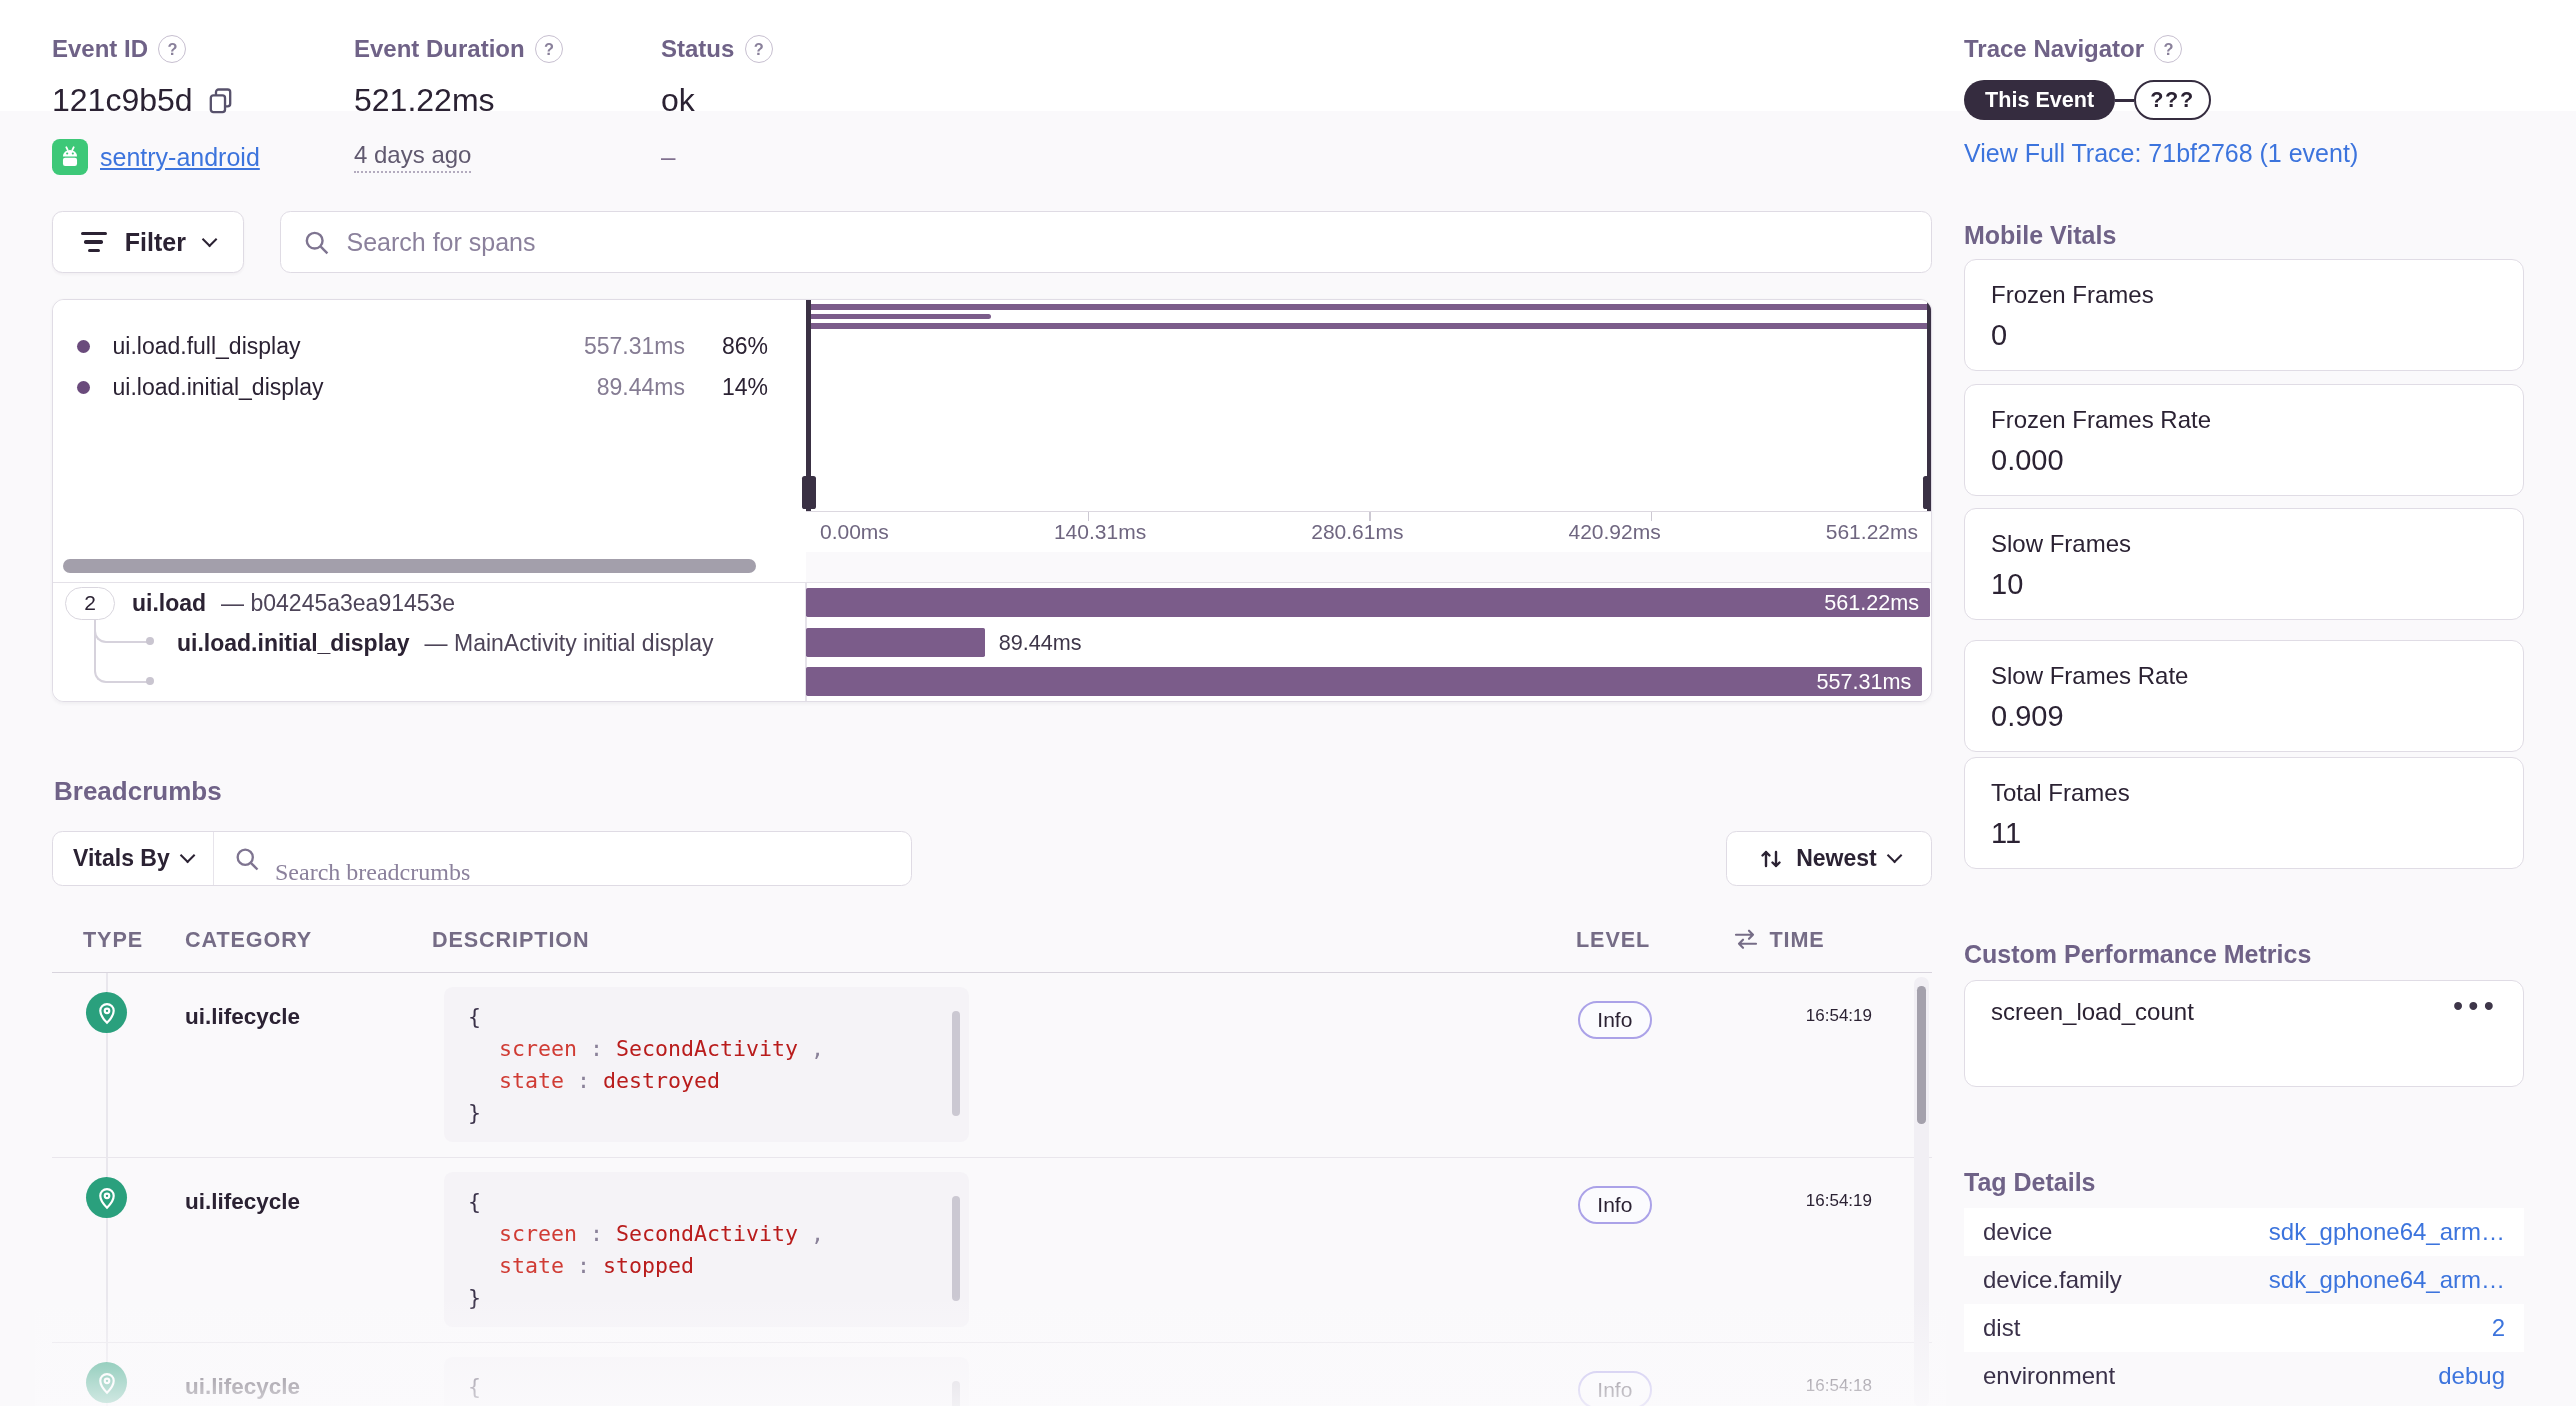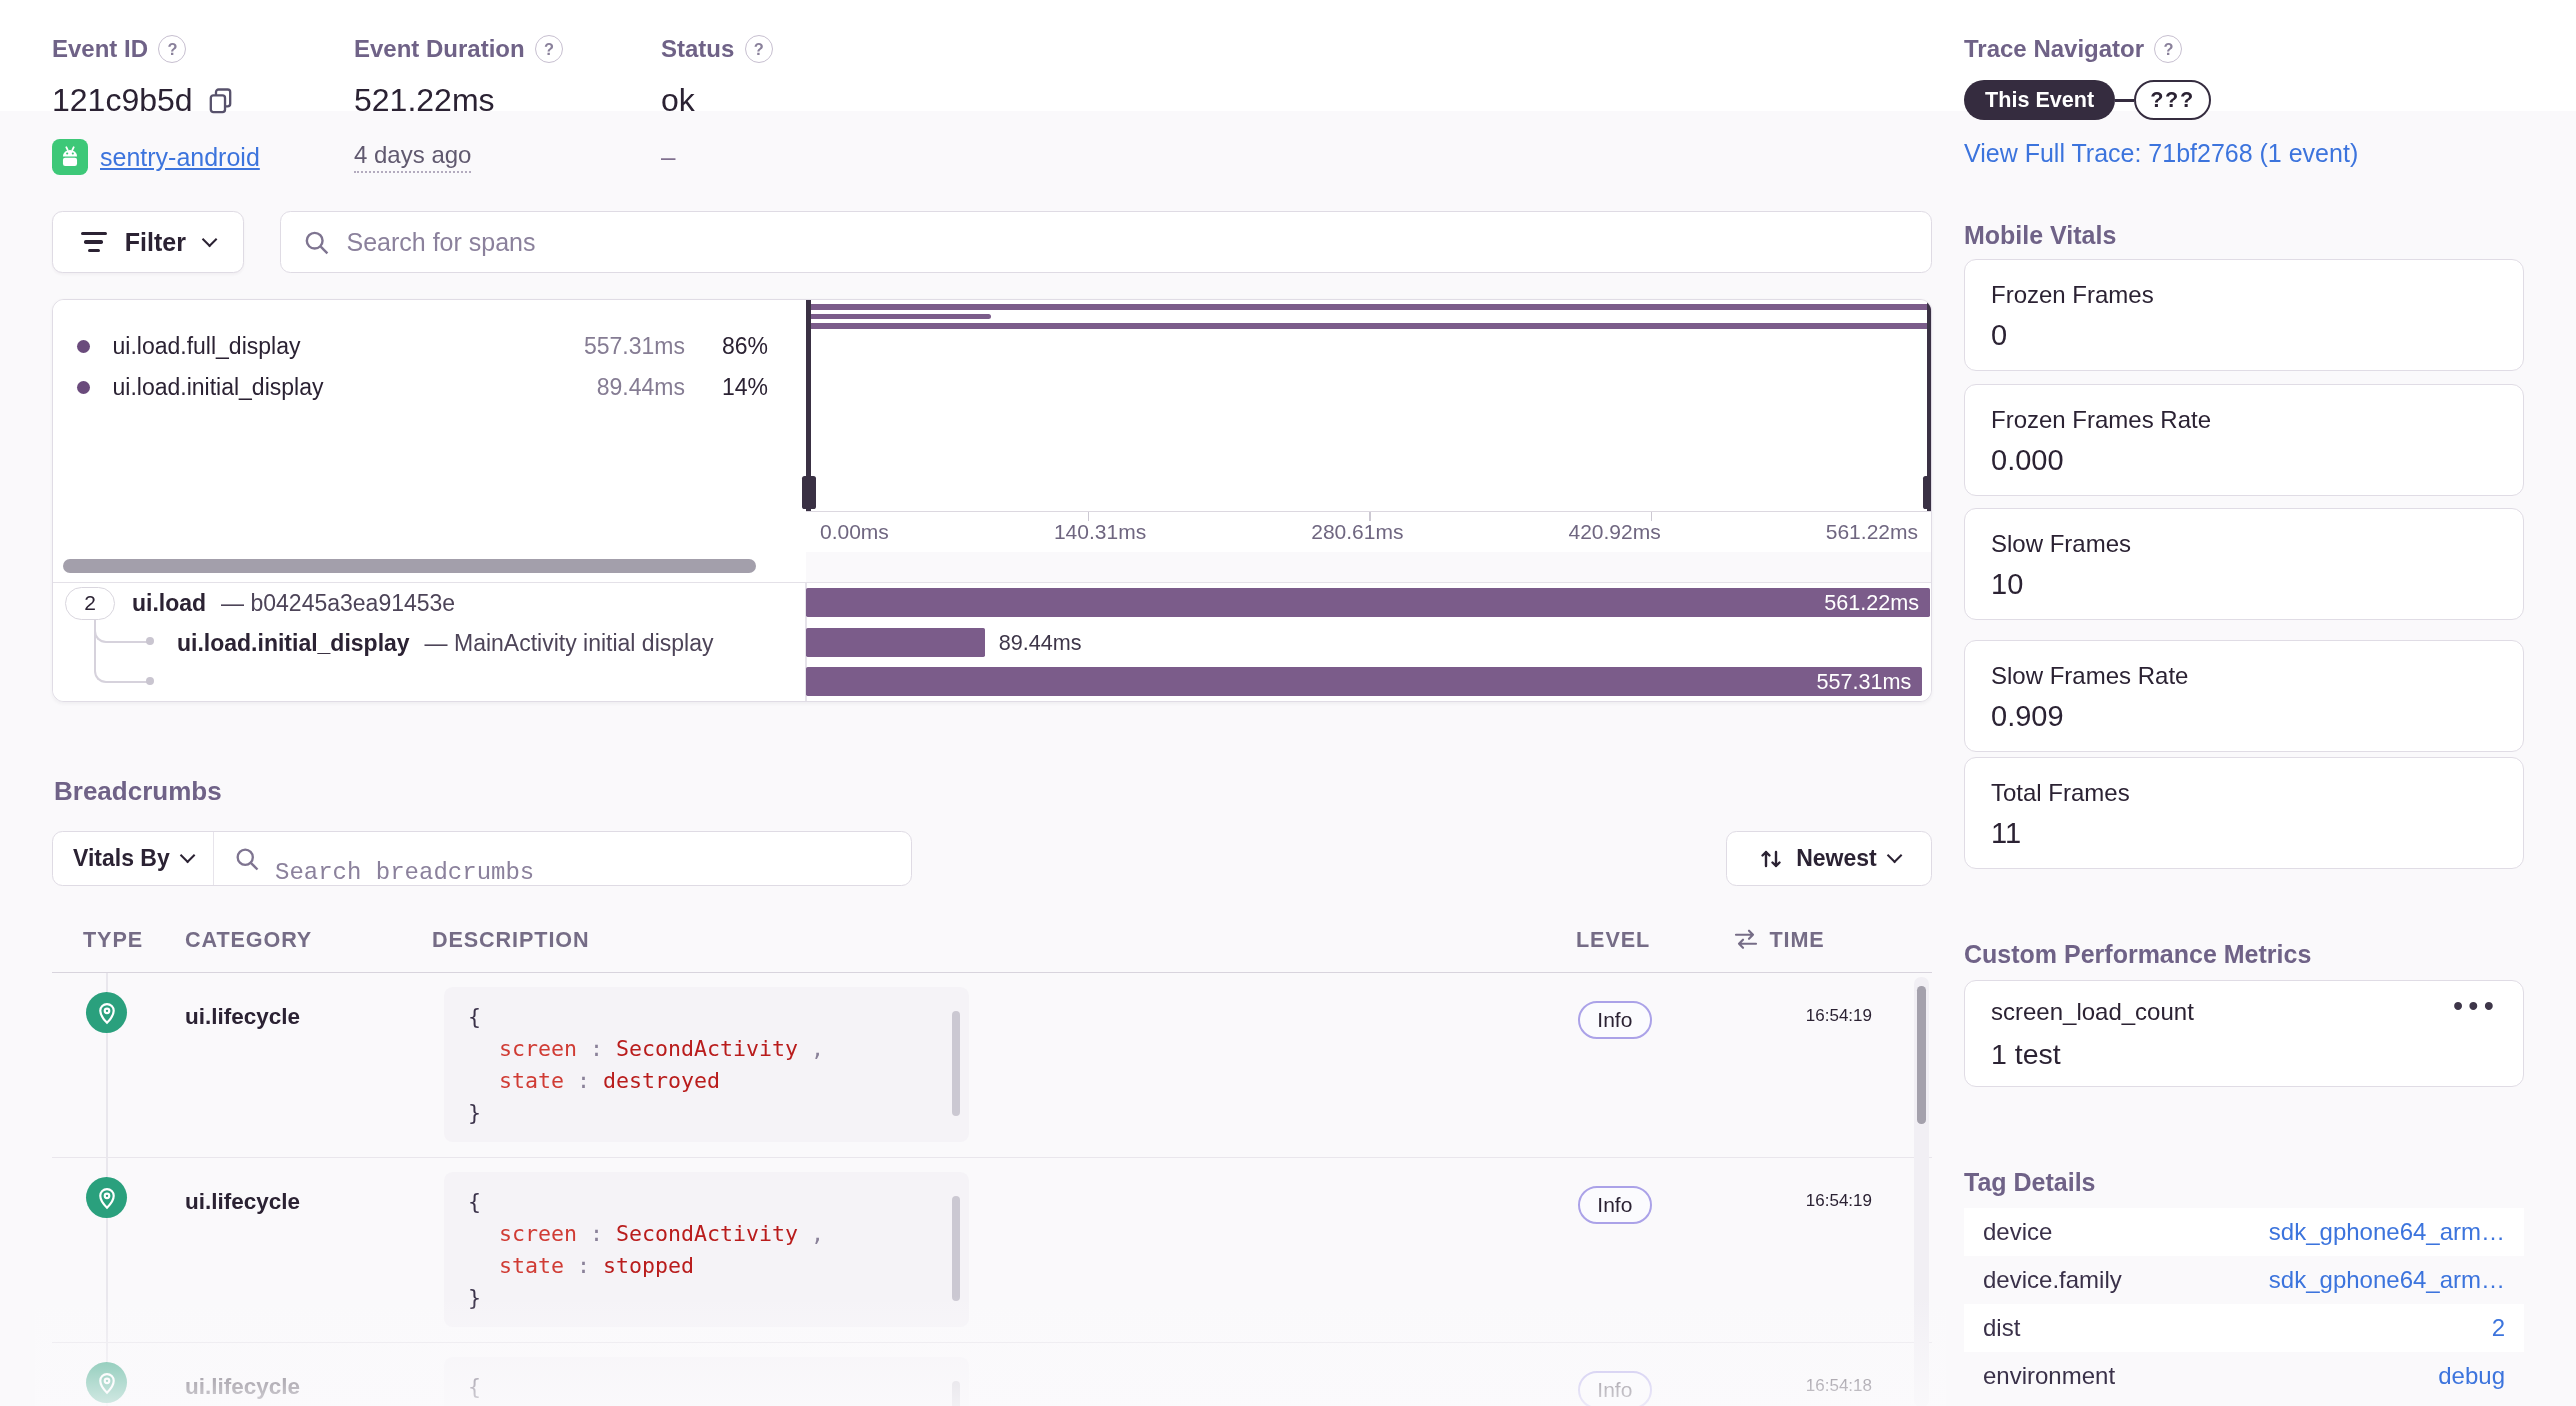--- a/index.html
+++ b/index.html
@@ -120,21 +120,21 @@
 
   
   .bc-title { position:absolute; left:54px; top:776px; font-size:26px; font-weight:700; color:#6F6287; }
   .bc-group { position:absolute; left:52px; top:831px; width:860px; height:55px;
     background:#fff; border:1.7px solid #DFDBE4; border-radius:10.4px; display:flex; }
   .bc-filter-btn { width:161px; height:100%; border-right:1.7px solid #E7E4EB;
     display:flex; align-items:center; justify-content:center; gap:12px; cursor:pointer; }
   .bc-filter-btn .btn-label { font-size:23px; }
   .bc-search { flex:1; display:flex; align-items:center; gap:14px; padding:0 19px; }
   .bc-search input { border:none; outline:none; flex:1; font-size:24px;
-    font-family:Liberation Mono, monospace; color:#2B2233; background:transparent;margin-top:28px; }
+    font-family:Liberation Serif, serif; color:#2B2233; background:transparent;margin-top:28px; }
   .bc-search input::placeholder { color:#8B819C; }
   .newest-btn { position:absolute; left:1726px; top:831px; width:206px; height:55px;
     background:#fff; border:1.7px solid #DFDBE4; border-radius:10.4px;
     display:flex; align-items:center; justify-content:center; gap:12px; cursor:pointer; }
   .newest-btn .btn-label { font-size:23px; }
 
   .bc-table { position:absolute; left:52px; top:904px; width:1880px; height:503px; }
   .bc-header { position:absolute; left:0; top:0; width:100%; height:69px;
     border-bottom:1.7px solid #D8D4DD; }
   .bc-h { position:absolute; top:22.5px; font-size:21.6px; font-weight:700;
@@ -497,21 +497,20 @@
     <div class="vital-value">0.909</div>
   </div>
   <div class="vital-card vc4">
     <div class="vital-label">Total Frames</div>
     <div class="vital-value">11</div>
   </div>
 
   <div class="sb-heading sb-h2">Custom Performance Metrics</div>
   <div class="metric-card">
     <div class="metric-name">screen_load_count</div>
-    <div class="metric-value">1 test</div>
     <div class="metric-menu">•••</div>
   </div>
 
   <div class="sb-heading sb-h3">Tag Details</div>
   <div class="tag-rows">
     <div class="tag-row striped">
       <span class="tag-key">device</span>
       <a href="#" class="tag-value">sdk_gphone64_arm…</a>
     </div>
     <div class="tag-row">

